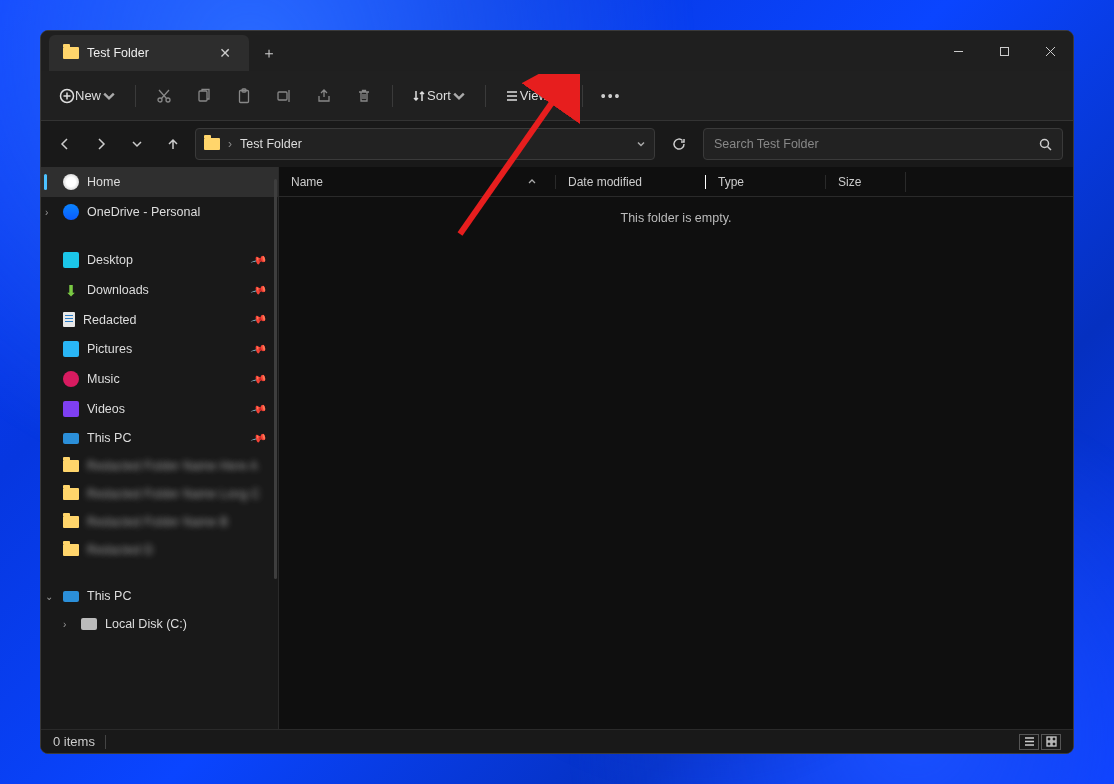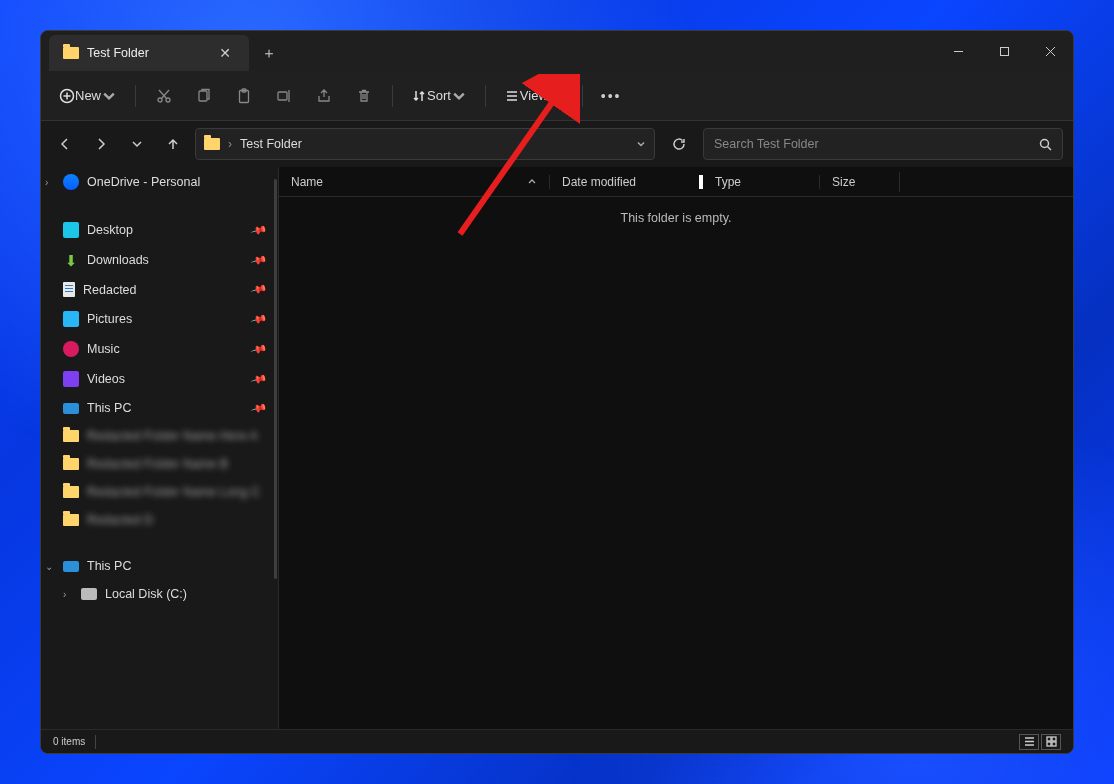--- a/index.html
+++ b/index.html
@@ -88,27 +88,27 @@
   .i-vid{background:#7e3ff2;border-radius:2px;}
   .i-pc{background:#2b8fd9;border-radius:2px;width:16px;height:11px;}
   .i-fold{width:16px;height:12px;background:#ffd56b;border-radius:1px;position:relative;}
   .i-fold::before{content:"";position:absolute;top:-3px;left:0;width:7px;height:3px;background:#ffd56b;border-radius:1px 1px 0 0;}
   .i-disk{background:#bbb;border-radius:2px;width:16px;height:12px;}
 
   .content{ flex:1; background:#0f0f0f; display:flex; flex-direction:column;}
   .colheads{ height:30px; display:flex; align-items:center; border-bottom:1px solid #2a2a2a; font-size:12px; color:#ccc;}
   .ch{ padding:0 12px; display:flex; align-items:center; gap:6px;}
   .ch.name{width:270px;}
-  .ch.date{width:150px; border-left:1px solid #2a2a2a;}
-  .ch.type{width:120px; border-left:4px solid #ffffff;}
+  .ch.date{width:150px; border-left:1px solid #2a2a2a;margin-left:6px;}
+  .ch.type{width:120px; border-left:1px solid #ffffff;}
   .ch.size{width:80px; border-left:1px solid #2a2a2a;}
   .ch.end{flex:0 0 1px;border-left:1px solid #2a2a2a;height:20px;}
   .empty{ text-align:center; color:#bbb; font-size:12.5px; padding:14px 0;}
 
-  .status{ height:24px; background:#191919; border-top:1px solid #2a2a2a; display:flex; align-items:center; padding:0 12px; font-size:10px; color:#ccc;}
+  .status{ height:24px; background:#191919; border-top:1px solid #2a2a2a; display:flex; align-items:center; padding:0 12px; font-size:13px; color:#ccc;}
   .status .sdiv{width:1px;height:14px;background:#444;margin:0 10px;}
   .status .vbtns{margin-left:auto;display:flex;gap:2px;}
   .status .vb{width:20px;height:16px;border:1px solid #555;display:flex;align-items:center;justify-content:center;}
   .status .vb svg{width:11px;height:11px;stroke:#ccc;fill:none;stroke-width:1.3;}
 
   
   .arrow{ position:absolute; pointer-events:none; z-index:50;}
 </style>
 </head>
 <body>
@@ -257,20 +257,24 @@
       <input placeholder="Search Test Folder" style="">
       <svg viewBox="0 0 13 13">
           <circle cx="5.5" cy="5.5" r="4"></circle>
           <path d="M8.5 8.5 L12 12"></path>
         </svg>
     </div>
   </div>
 
   <div class="main">
     <div class="sidebar">
+      <div class="sbitem active">
+        <span class="sb-ico i-home"></span>
+        <span>Home</span>
+      </div>
       <div class="sbitem">
         <span class="exp">›</span>
         <span class="sb-ico i-cloud"></span>
         <span>OneDrive - Personal</span>
       </div>
       <div class="sbspace"></div>
       <div class="sbitem">
           <span class="sb-ico i-desk"></span>
           <span>Desktop</span>
           <span class="pin">📌</span>
@@ -304,25 +308,25 @@
           <span class="sb-ico i-pc"></span>
           <span>This PC</span>
           <span class="pin">📌</span>
         </div>
       <div class="sbitem">
           <span class="sb-ico i-fold"></span>
           <span class="blurred">Redacted Folder Name Here A</span>
         </div>
       <div class="sbitem">
           <span class="sb-ico i-fold"></span>
+          <span class="blurred">Redacted Folder Name Long C</span>
+        </div>
+      <div class="sbitem">
+          <span class="sb-ico i-fold"></span>
           <span class="blurred">Redacted Folder Name B</span>
-        </div>
-      <div class="sbitem">
-          <span class="sb-ico i-fold"></span>
-          <span class="blurred">Redacted Folder Name Long C</span>
         </div>
       <div class="sbitem">
           <span class="sb-ico i-fold"></span>
           <span class="blurred">Redacted D</span>
         </div>
       <div class="sbspace"></div>
       <div class="sbitem">
           <span class="exp">⌄</span>
           <span class="sb-ico i-pc"></span>
           <span>This PC</span>

